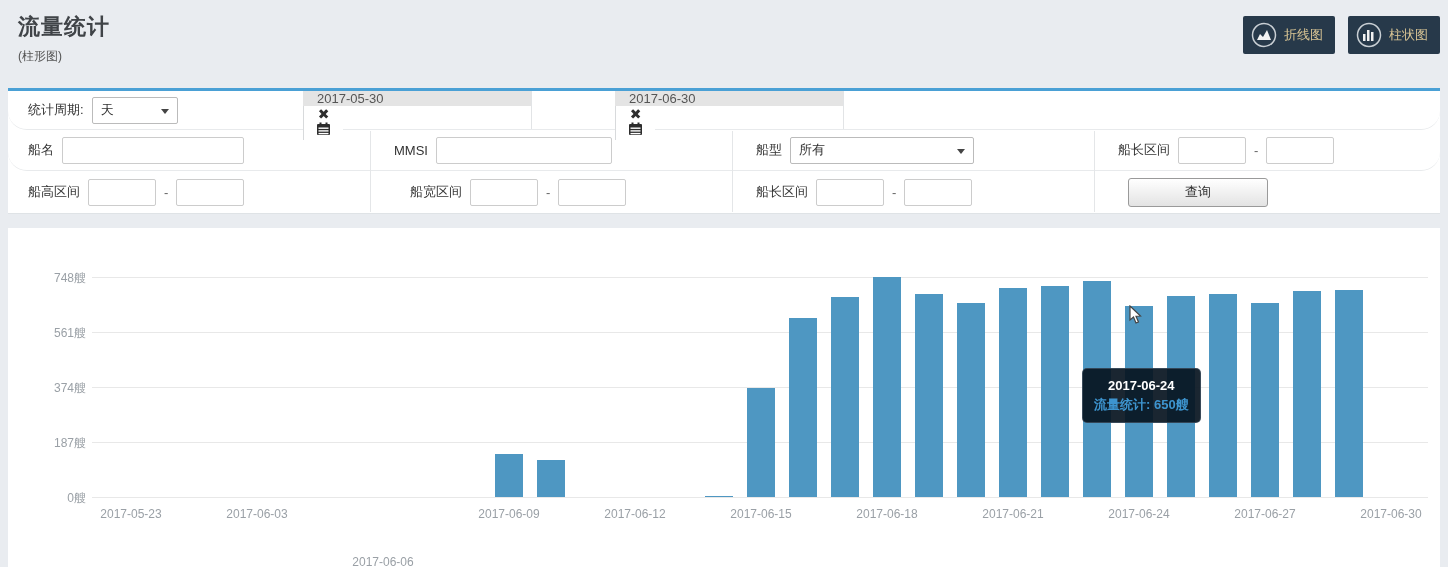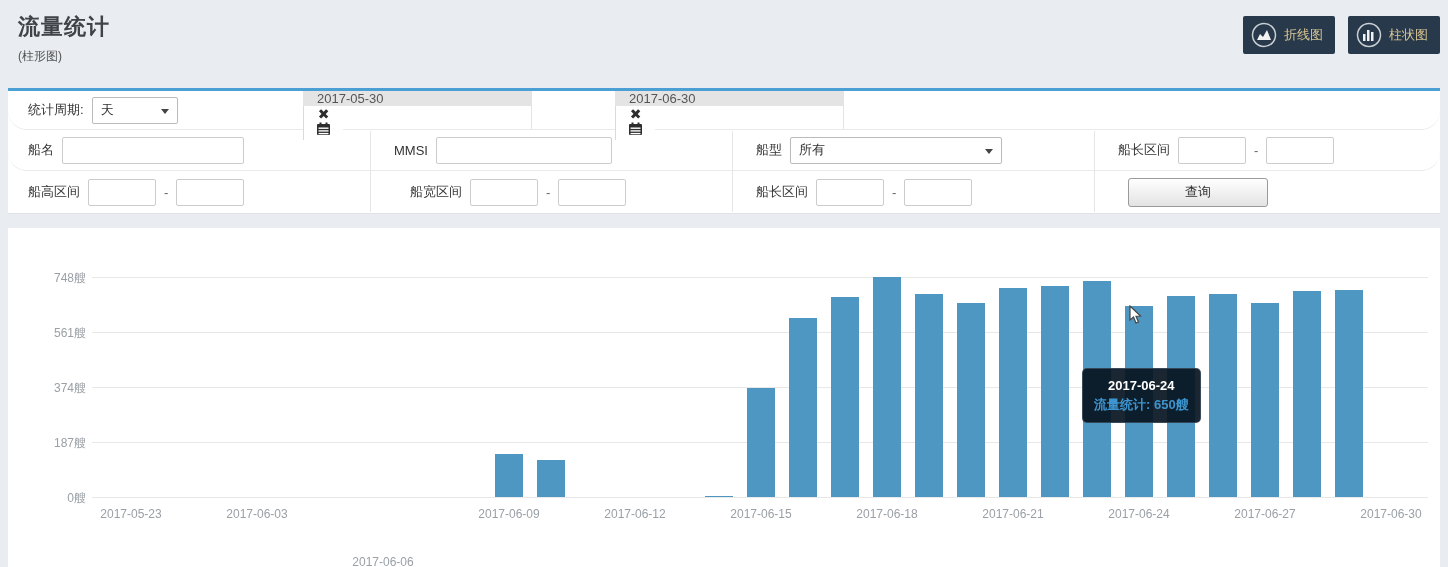--- a/index.html
+++ b/index.html
@@ -141,21 +141,21 @@
       <div class="cell" style="left:386px;">
         <span class="f-label">MMSI</span>
         <input class="t-input" style="width: 176px;">
       </div>
       <div class="cell" style="left:20px;">
         <span class="f-label">船名</span>
         <input class="t-input" style="width: 182px;">
       </div>
       <div class="cell" style="left:748px;justify-content:flex-end;">
         <span class="f-label">船型</span>
-        <div class="fake-select" style="width:212px;">
+        <div class="fake-select" style="width:184px;">
           <span>所有</span>
           <span class="caret"></span>
         </div>
       </div>
       <div class="cell" style="left:1110px;">
         <span class="f-label">船长区间</span>
         <input class="t-input" style="width: 68px;">
         <span class="range-sep">-</span>
         <input class="t-input" style="width: 68px;">
       </div>

